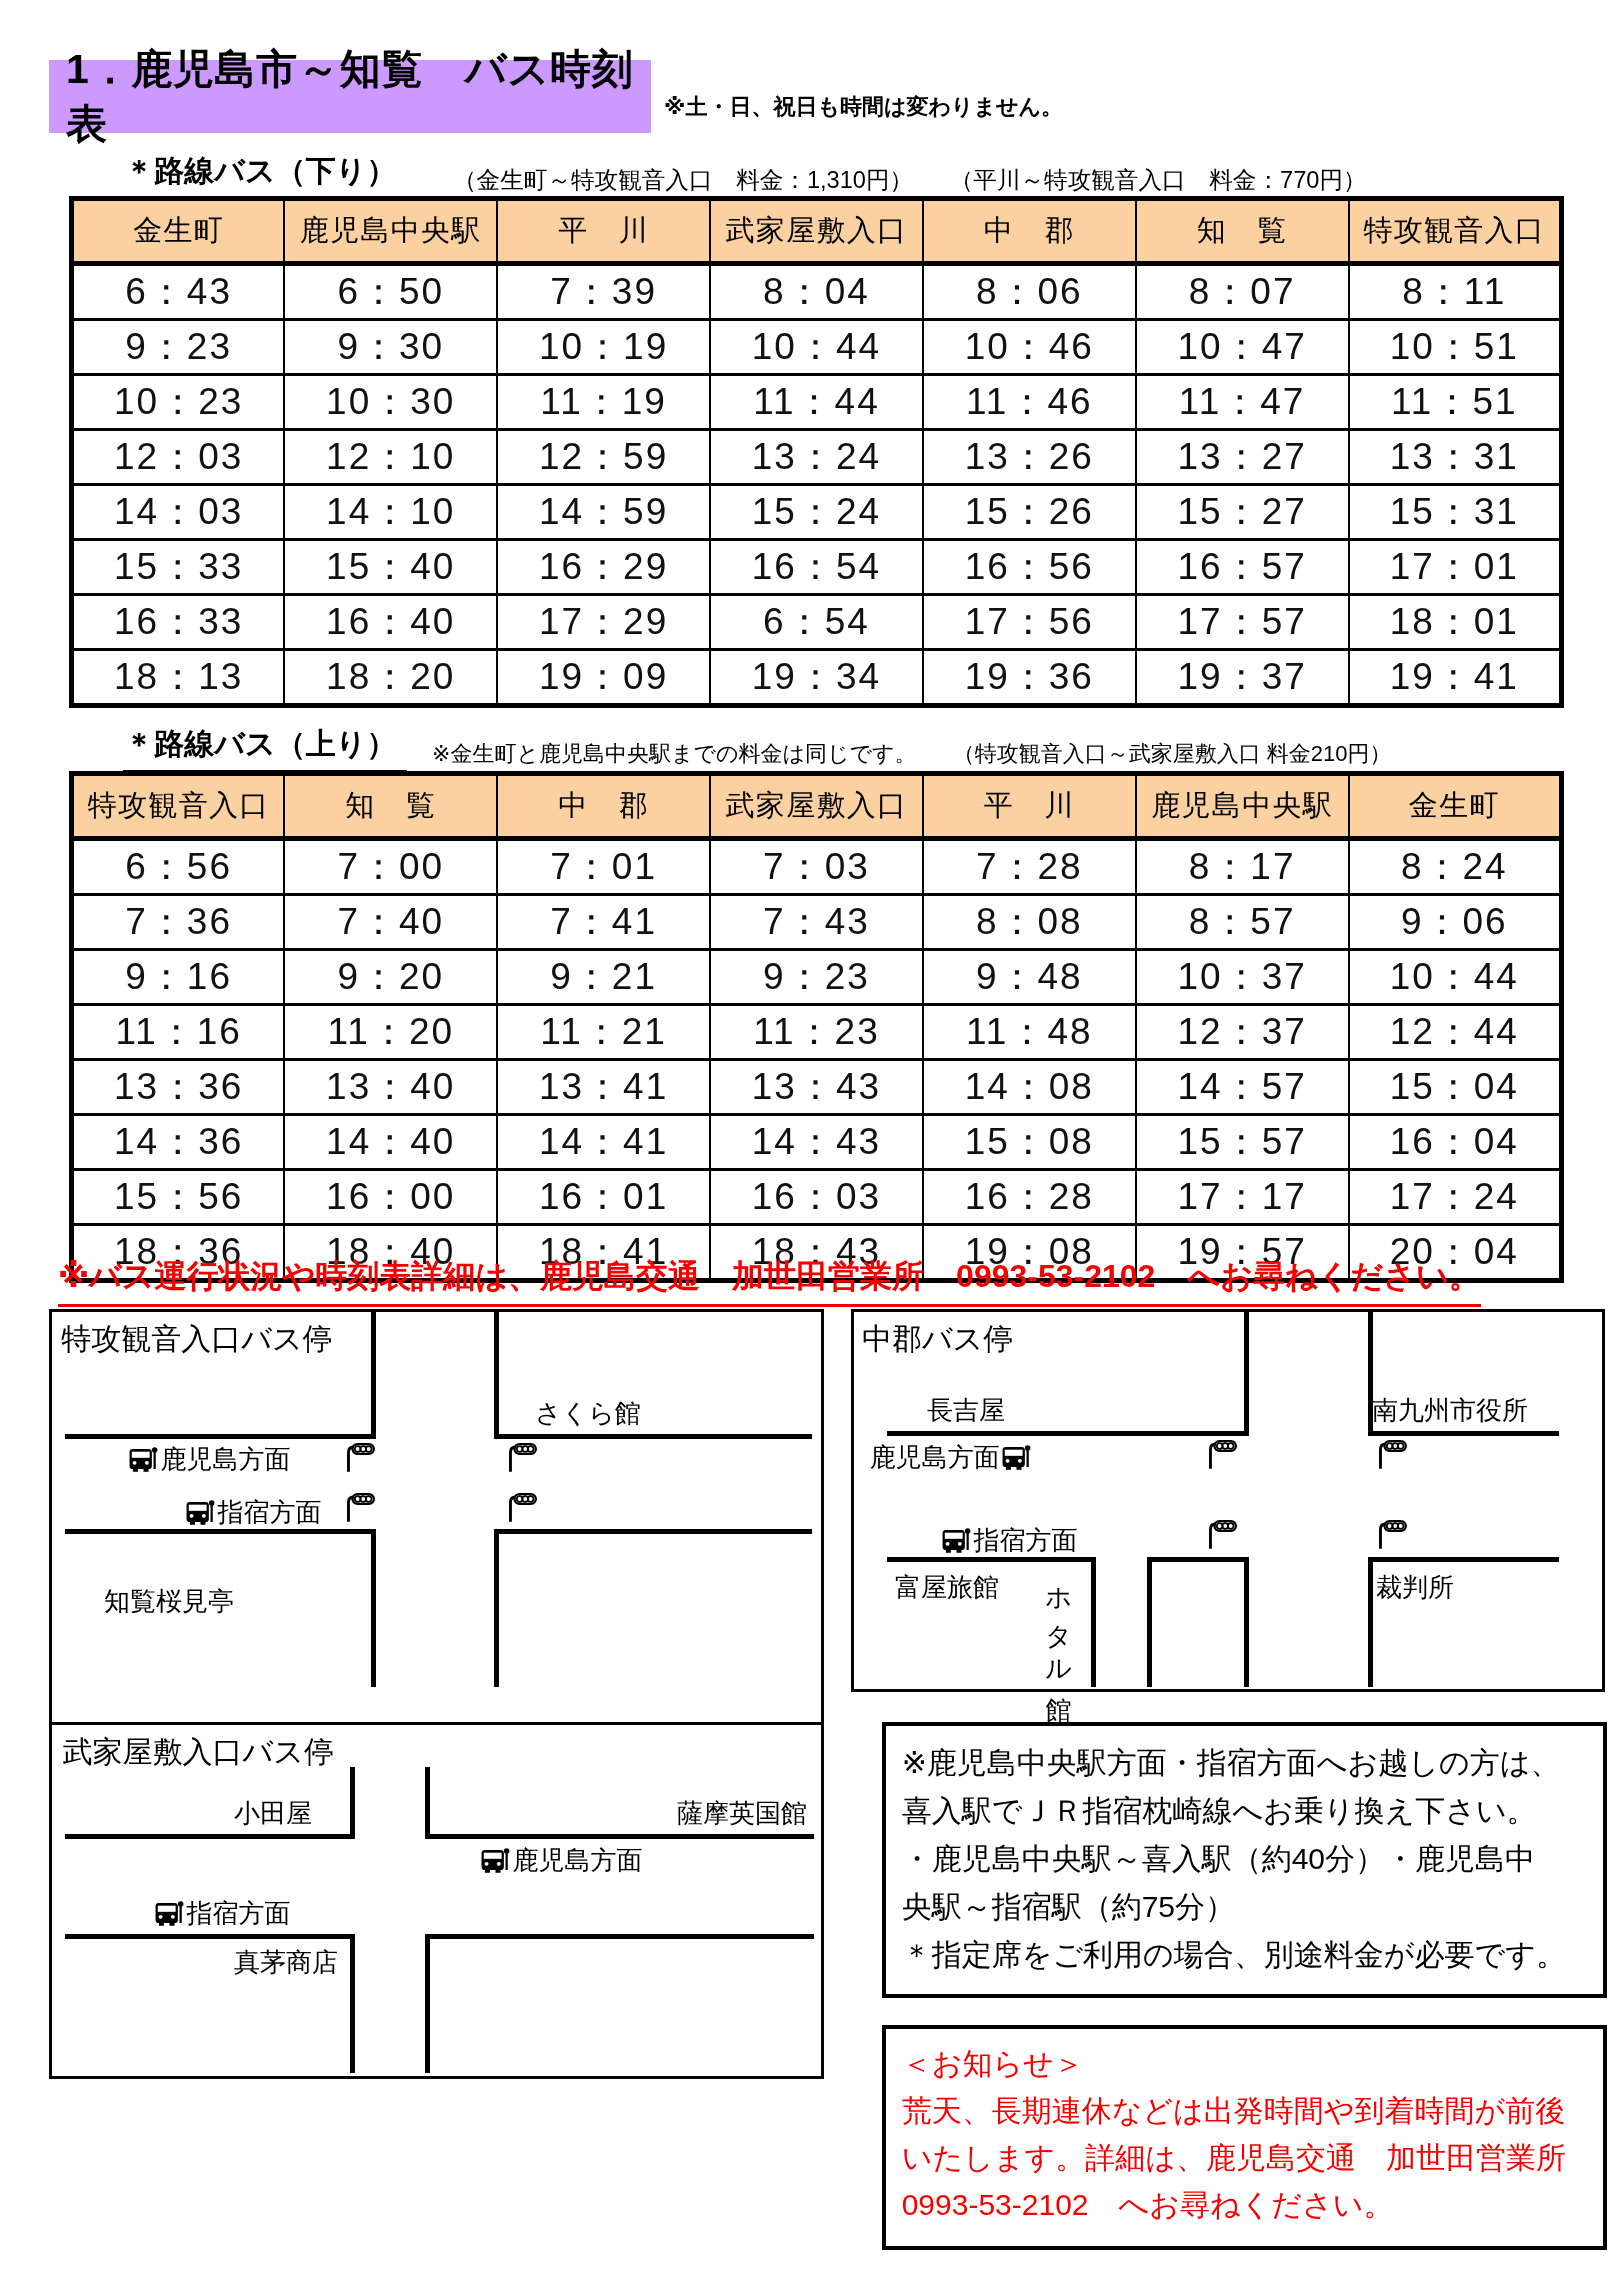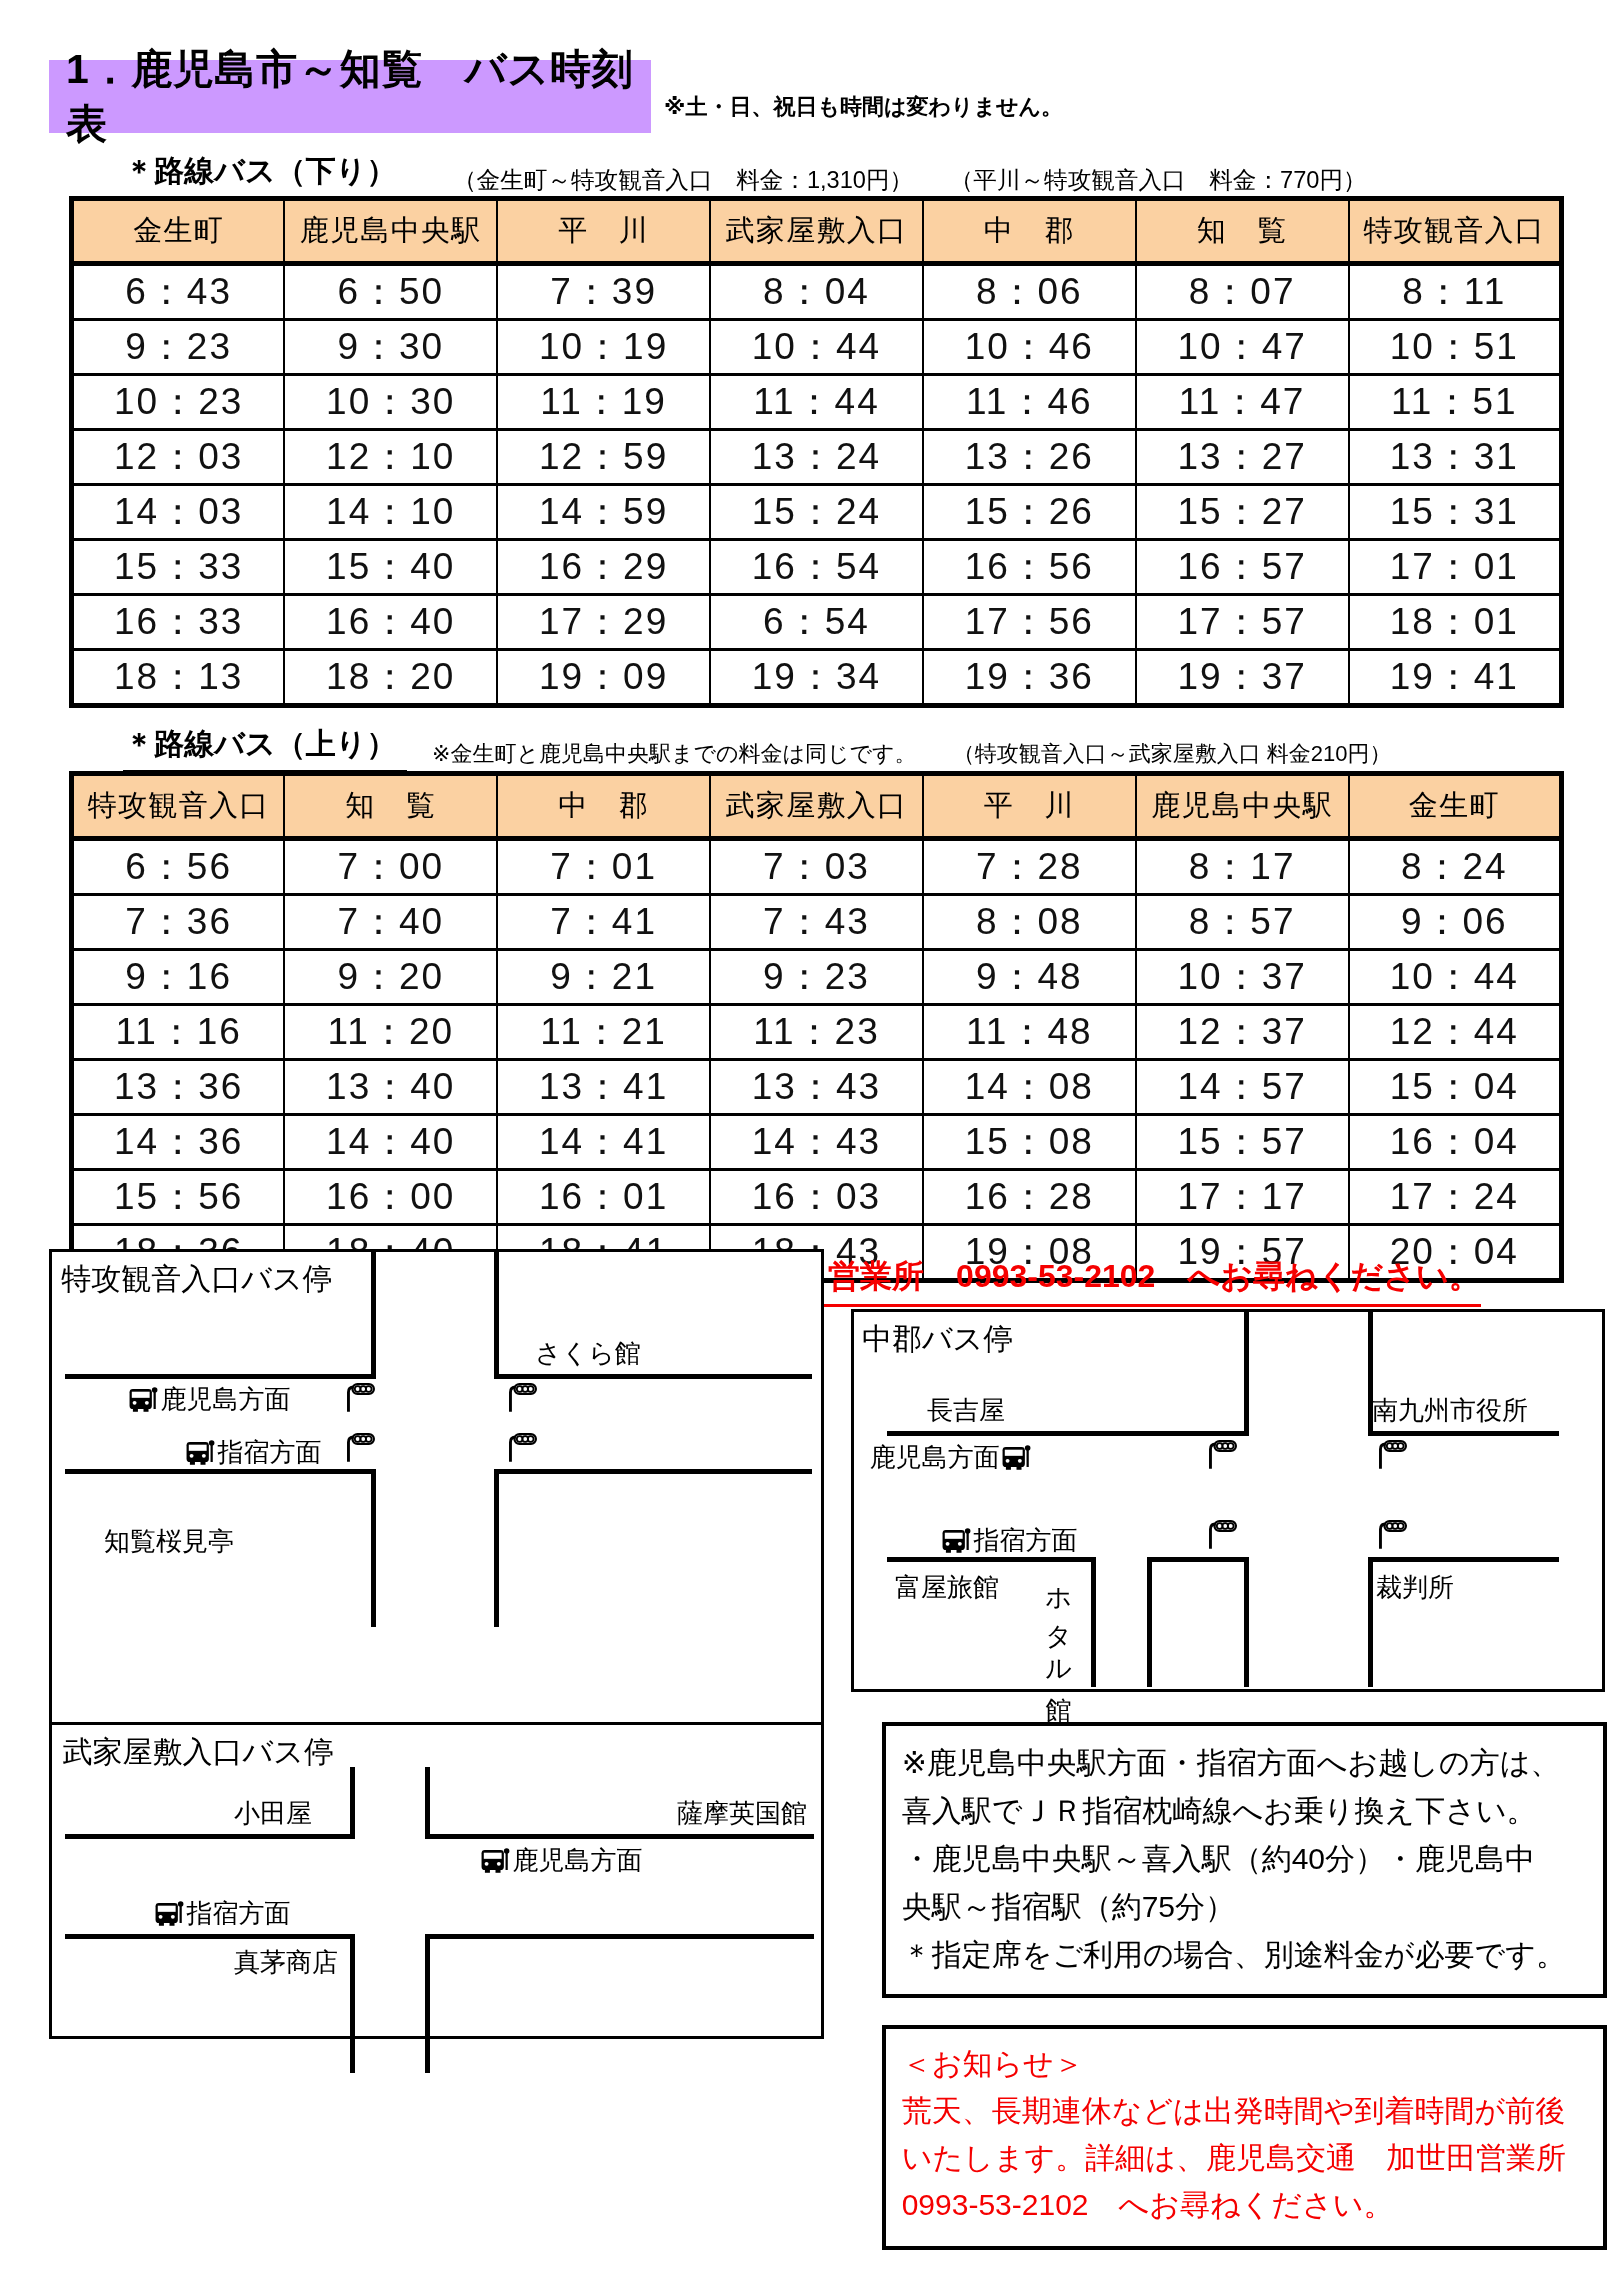--- a/index.html
+++ b/index.html
@@ -33,23 +33,23 @@
   .timetable td{font-size:37px;font-weight:400;height:50px;text-align:center;
                 border:2px solid #000;border-top:3.3px solid #000;border-bottom:3.3px solid #000;
                 letter-spacing:2px;color:#111;}
 
   
   .contact{position:absolute;left:58px;top:1255px;font-size:32px;font-weight:bold;color:#F50000;
            border-bottom:3.3px solid #F50000;padding-bottom:5.2px;white-space:nowrap;}
 
   
   .map-box{position:absolute;border:3.9px solid #000;background:#fff;box-sizing:border-box;}
-  #map-tokko{left:49px;top:1249px;width:775px;height:495px;padding-left:8px;}
+  #map-tokko{left:49px;top:1309px;width:775px;height:495px;padding-left:8px;}
   #map-nakagori{left:851px;top:1309px;width:754px;height:383px;}
-  #map-buke{left:49px;top:1722px;width:775px;height:317px;}
+  #map-buke{left:49px;top:1722px;width:775px;height:357px;}
   .map-title{position:absolute;font-size:30px;white-space:nowrap;}
   .map-label{position:absolute;font-size:26px;white-space:nowrap;}
   .road{position:absolute;background:#000;}
   .h-road{height:4.6px;}
   .v-road{width:4.6px;}
   .dir{position:absolute;display:flex;align-items:center;gap:2.6px;font-size:26px;white-space:nowrap;}
   .v-text{position:absolute;writing-mode:vertical-rl;text-orientation:upright;
           font-size:26px;letter-spacing:6.5px;}
   .stop-pole{position:absolute;}
 

